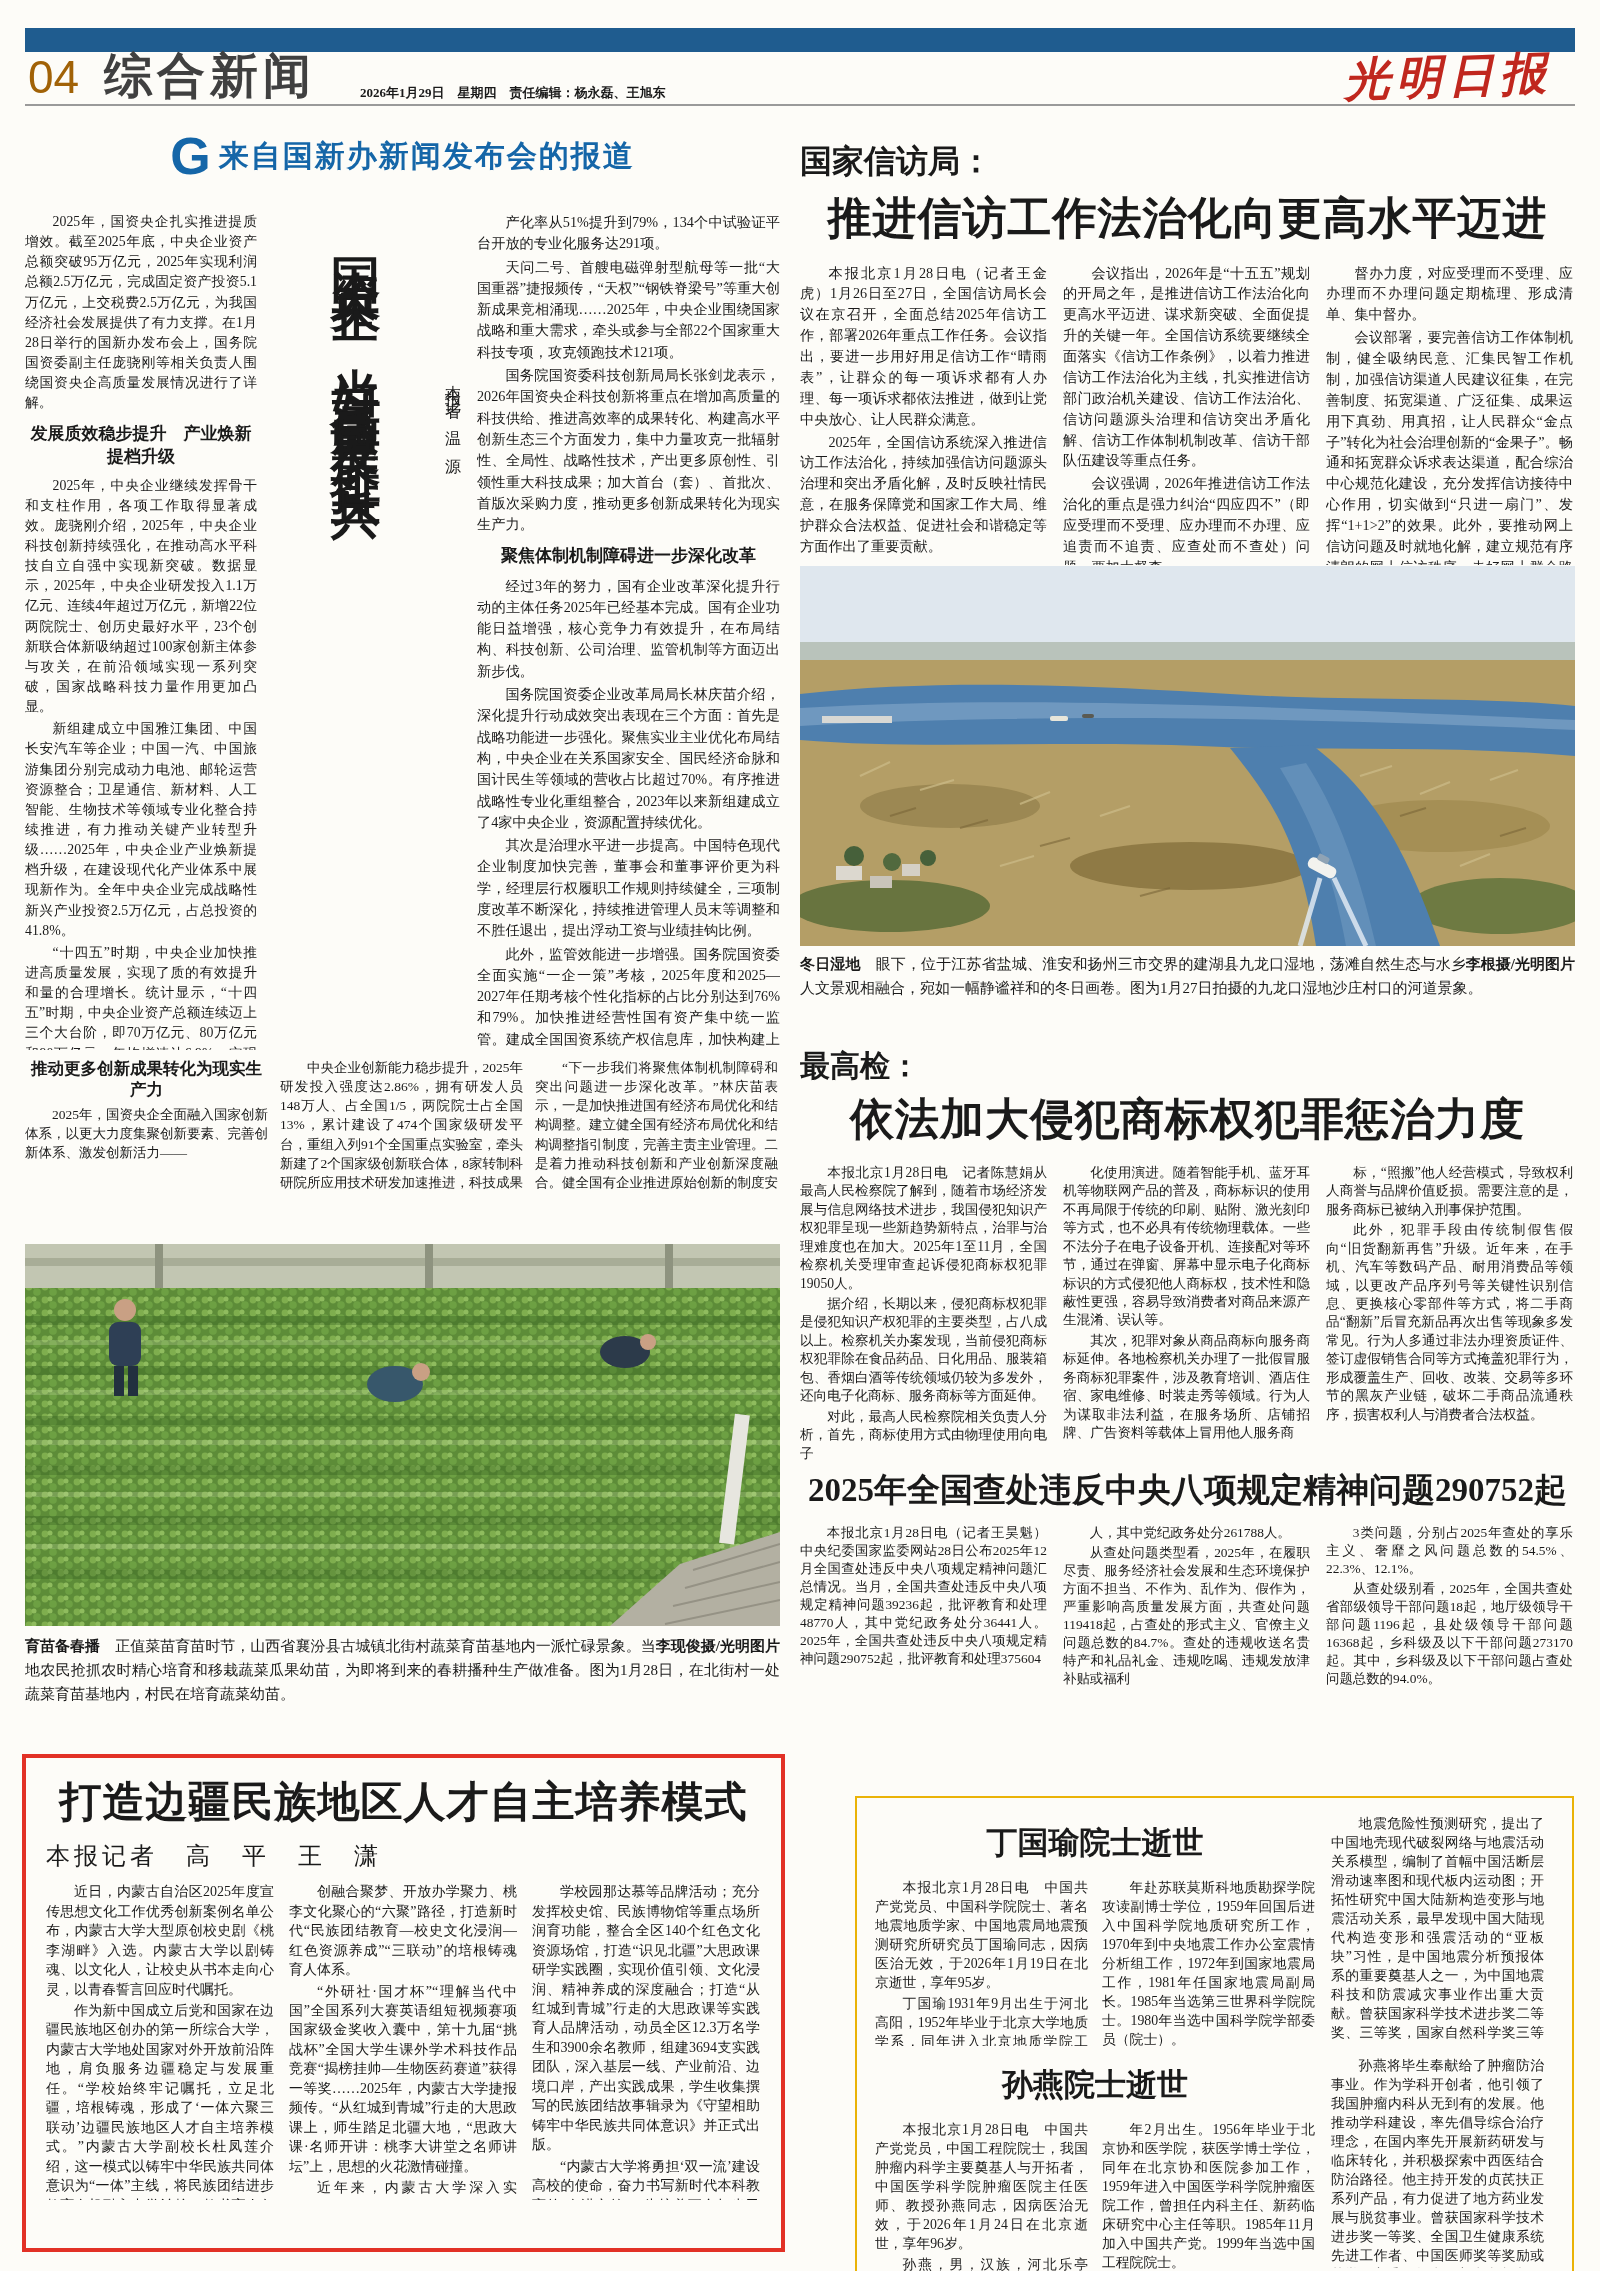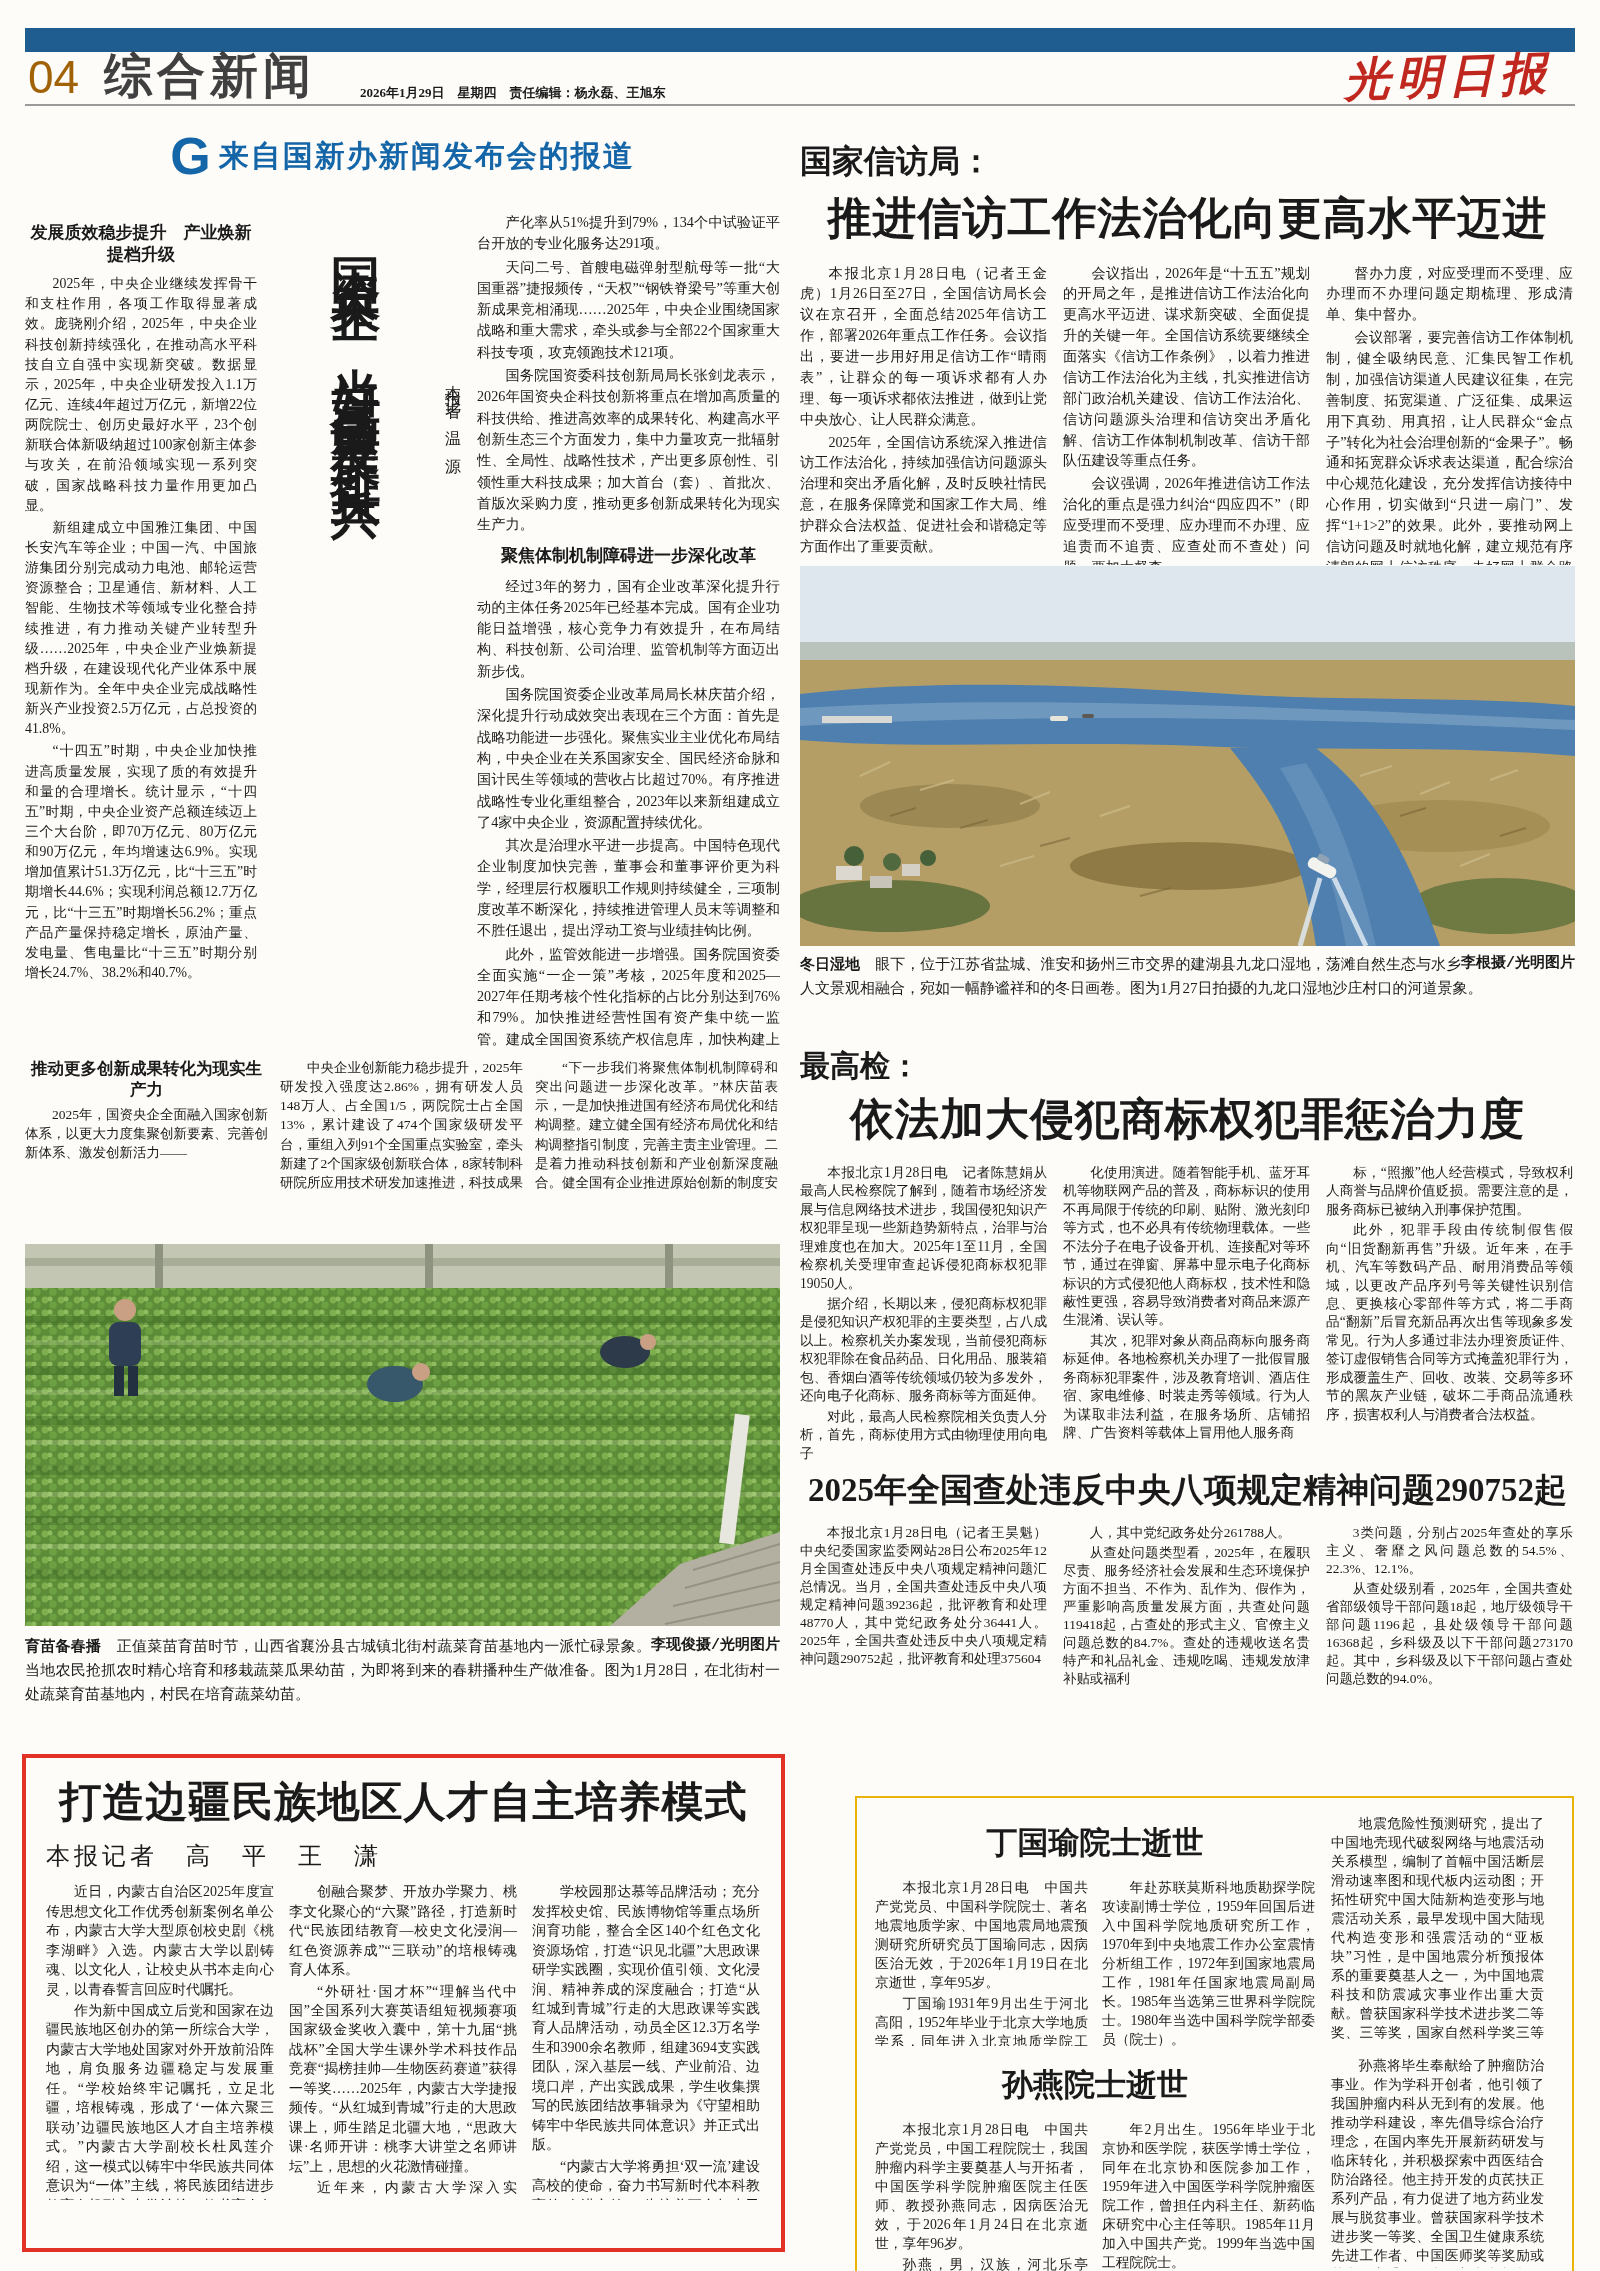--- a/index.html
+++ b/index.html
@@ -8,21 +8,21 @@
        font-family:"Liberation Serif","DejaVu Serif",serif;}
   .abs{position:absolute;}
   .col{overflow:hidden;text-align:justify;}
   p.p{margin:0 0 2px 0;text-indent:2em;text-align:justify;}
   .subhead{font-weight:900;text-align:center;margin:10px 0 8px 0;
            font-family:"Liberation Sans","DejaVu Sans",sans-serif;line-height:1.3;}
   .kicker{font-weight:900;font-family:"Liberation Sans","DejaVu Sans",sans-serif;}
   .bighead{font-weight:900;text-align:center;line-height:1.15;letter-spacing:1px;}
   .cap{margin:0;text-align:justify;font-size:15px;line-height:1.6;}
   .cap .lead{font-weight:900;font-family:"Liberation Sans","DejaVu Sans",sans-serif;}
-  .cap .credit{font-weight:900;float:right;font-family:Liberation Mono, monospace;}
+  .cap .credit{font-weight:900;float:right;font-family:Liberation Serif, serif;}
   
   .bluebar{left:25px;top:28px;width:1550px;height:24px;background:#1f5c8f;}
   .pagenum{left:28px;top:50px;font-size:46px;color:#a16207;font-family:"Liberation Sans",sans-serif;}
   .sectiontitle{left:104px;top:44px;font-size:48px;font-weight:900;color:#404040;letter-spacing:5px;
                 font-family:"Liberation Sans","DejaVu Sans",sans-serif;}
   .dateline{left:360px;top:84px;font-size:13px;font-weight:bold;}
   .masthead{right:48px;top:46px;font-size:46px;font-weight:900;font-style:italic;color:#c0271e;
             letter-spacing:6px;transform:rotate(-2deg);}
   .headrule{left:25px;top:104px;width:1550px;height:2px;background:#9a9a9a;}
   
@@ -92,20 +92,23 @@
 <div class="abs headrule"></div>
 
 <div class="abs gbanner">
   <span class="gmark">G</span>
   <span class="glabel">来自国新办新闻发布会的报道</span>
 </div>
 
 <div class="abs soe">
   <div class="soe-row1">
     <div class="col soe-col1">
+      <div>
+          <p class="p">2025年，国资央企扎实推进提质增效。截至2025年底，中央企业资产总额突破95万亿元，2025年实现利润总额2.5万亿元，完成固定资产投资5.1万亿元，上交税费2.5万亿元，为我国经济社会发展提供了有力支撑。在1月28日举行的国新办发布会上，国务院国资委副主任庞骁刚等相关负责人围绕国资央企高质量发展情况进行了详解。</p>
+        </div>
       <h3 class="subhead soe-sub">发展质效稳步提升　产业焕新提档升级</h3>
       <div>
           <p class="p">2025年，中央企业继续发挥骨干和支柱作用，各项工作取得显著成效。庞骁刚介绍，2025年，中央企业科技创新持续强化，在推动高水平科技自立自强中实现新突破。数据显示，2025年，中央企业研发投入1.1万亿元、连续4年超过万亿元，新增22位两院院士、创历史最好水平，23个创新联合体新吸纳超过100家创新主体参与攻关，在前沿领域实现一系列突破，国家战略科技力量作用更加凸显。</p>
           <p class="p">新组建成立中国雅江集团、中国长安汽车等企业；中国一汽、中国旅游集团分别完成动力电池、邮轮运营资源整合；卫星通信、新材料、人工智能、生物技术等领域专业化整合持续推进，有力推动关键产业转型升级……2025年，中央企业产业焕新提档升级，在建设现代化产业体系中展现新作为。全年中央企业完成战略性新兴产业投资2.5万亿元，占总投资的41.8%。</p>
           <p class="p">“十四五”时期，中央企业加快推进高质量发展，实现了质的有效提升和量的合理增长。统计显示，“十四五”时期，中央企业资产总额连续迈上三个大台阶，即70万亿元、80万亿元和90万亿元，年均增速达6.9%。实现增加值累计51.3万亿元，比“十三五”时期增长44.6%；实现利润总额12.7万亿元，比“十三五”时期增长56.2%；重点产品产量保持稳定增长，原油产量、发电量、售电量比“十三五”时期分别增长24.7%、38.2%和40.7%。</p>
         </div>
     </div>
     <div class="soe-mid">
       <div class="soe-vh">国资央企，当好高质量发展『排头兵』</div>
       <div class="soe-byline">本报记者　温　源</div>

